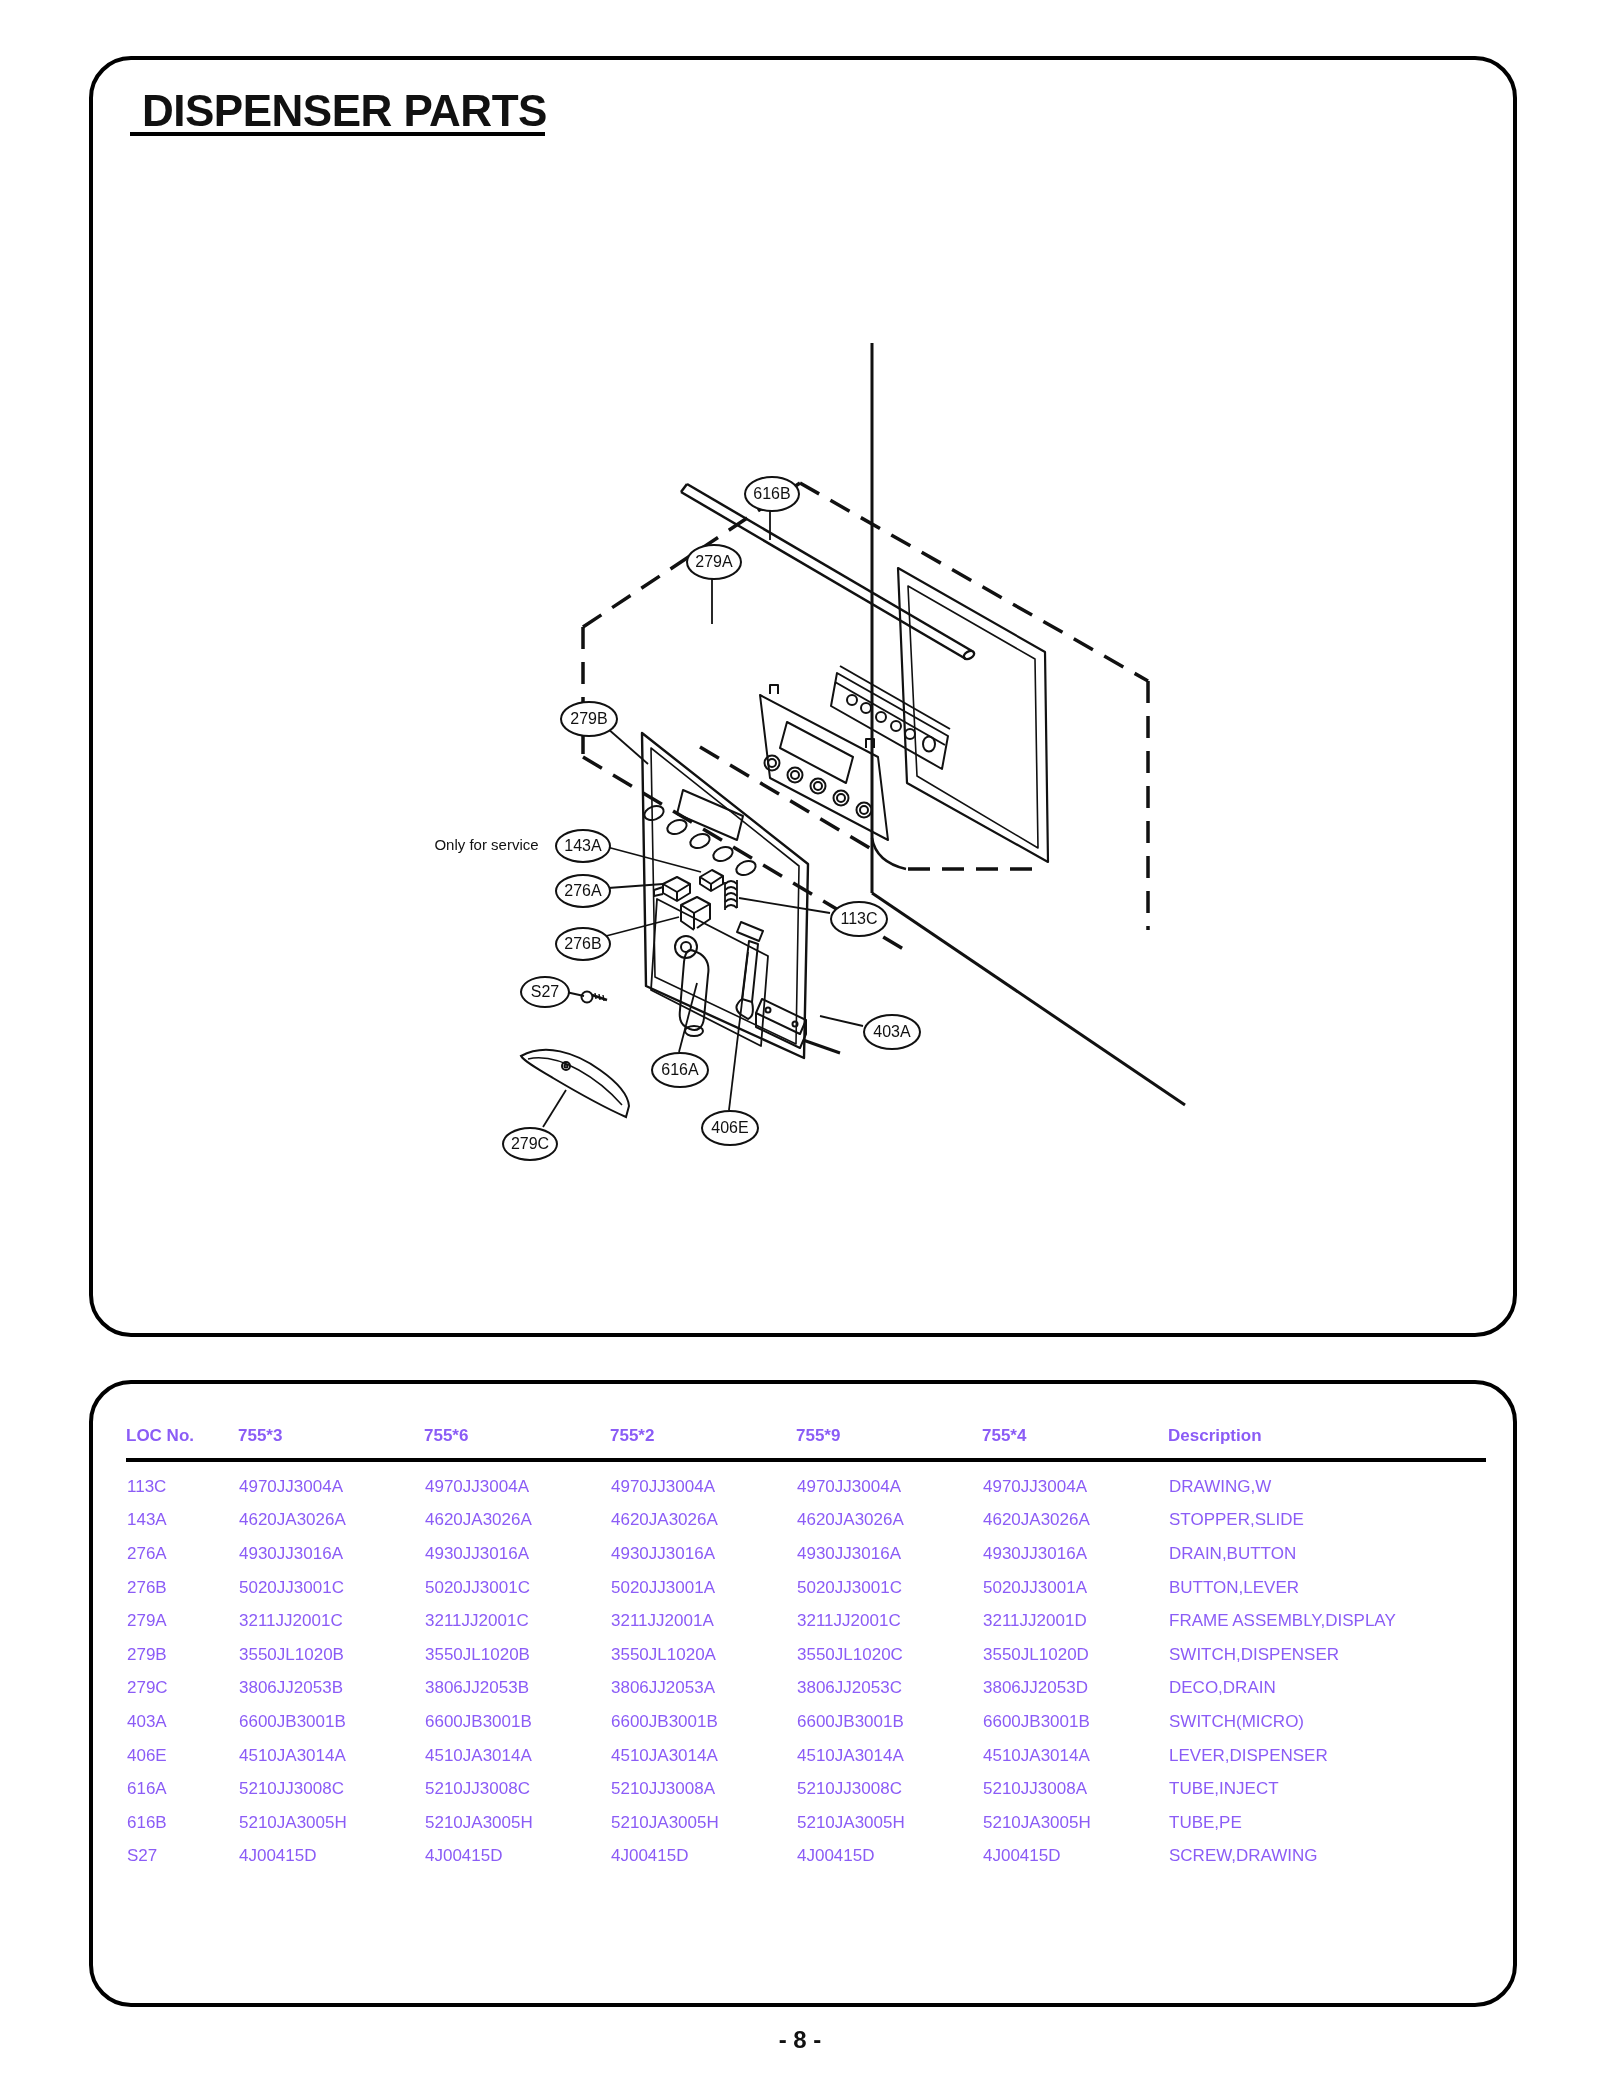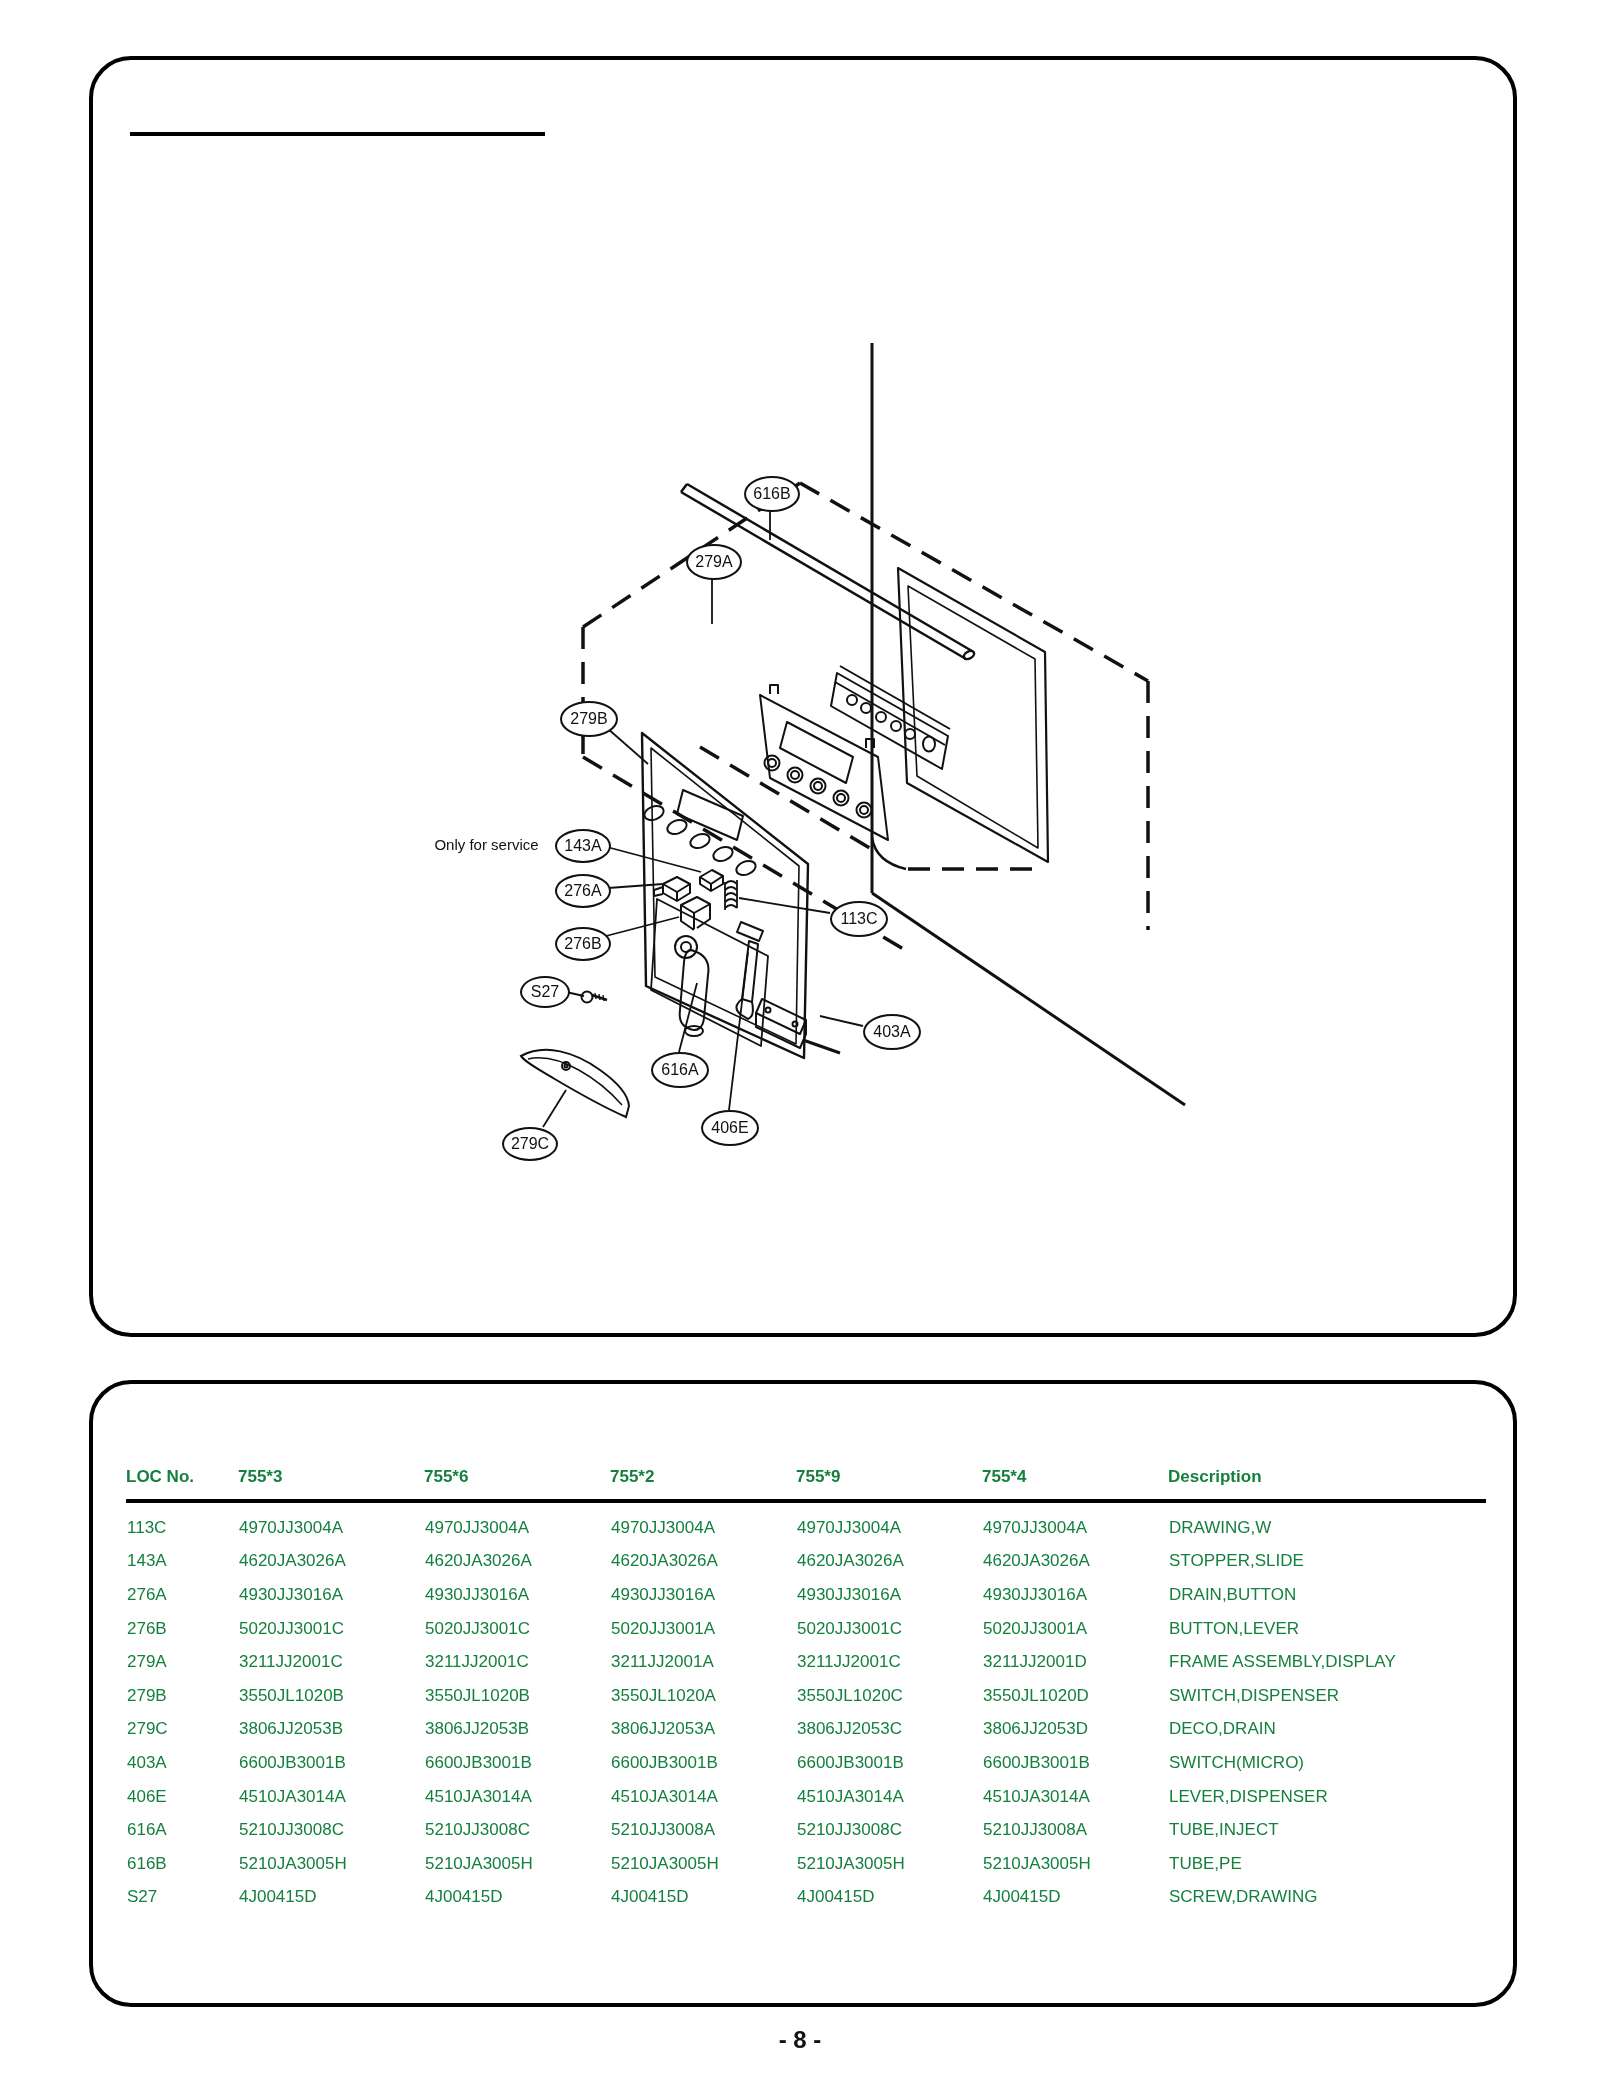--- a/index.html
+++ b/index.html
@@ -24,39 +24,40 @@
     position:absolute; border:2px solid #111; border-radius:50%;
     display:flex; align-items:center; justify-content:center;
     font-size:16px; color:#111; background:#fff; white-space:nowrap; z-index:3;
   }
   .svc-note {
     position:absolute; left:420px; top:836px; width:133px; text-align:center;
     font-size:15px; z-index:3;
   }
   table.parts {
     position:absolute; left:126px; top:1426px; width:1360px;
-    border-collapse:collapse; table-layout:fixed; font-size:17px; color:#15803d;margin-top:41px;
+    border-collapse:collapse; table-layout:fixed; font-size:17px; color:#8b5cf6;
   }
   table.parts th {
     text-align:left; font-weight:bold; padding:0 0 12px 0;
     border-bottom:4px solid #000; font-size:17px;
   }
   table.parts td { height:31.6px; vertical-align:middle; font-weight:normal; }
   table.parts tbody tr:first-child td { padding-top:9px; }
   .page-number {
     position:absolute; left:0; top:2026px; width:1600px; text-align:center;
     font-size:24px; font-weight:bold;
   }
 </style>
 </head>
 <body>
 
 <div class="page">
 
   <div class="rbox box-top"></div>
+  <div class="title">DISPENSER PARTS</div>
   <div class="title-underline"></div>
 
   <svg class="diagram" width="1600" height="2087" viewBox="0 0 1600 2087" fill="none" stroke="#111" stroke-width="2">
 
     <g>
       <line x1="872" y1="343" x2="872" y2="893" stroke-width="3"></line>
       <line x1="872" y1="893" x2="1185" y2="1105" stroke-width="3"></line>
       <path d="M872,838 Q876,862 906,869" stroke-width="2.5"></path>
       <line x1="908" y1="869" x2="1035" y2="869" stroke-width="3.5" stroke-dasharray="22 12"></line>
     </g>

